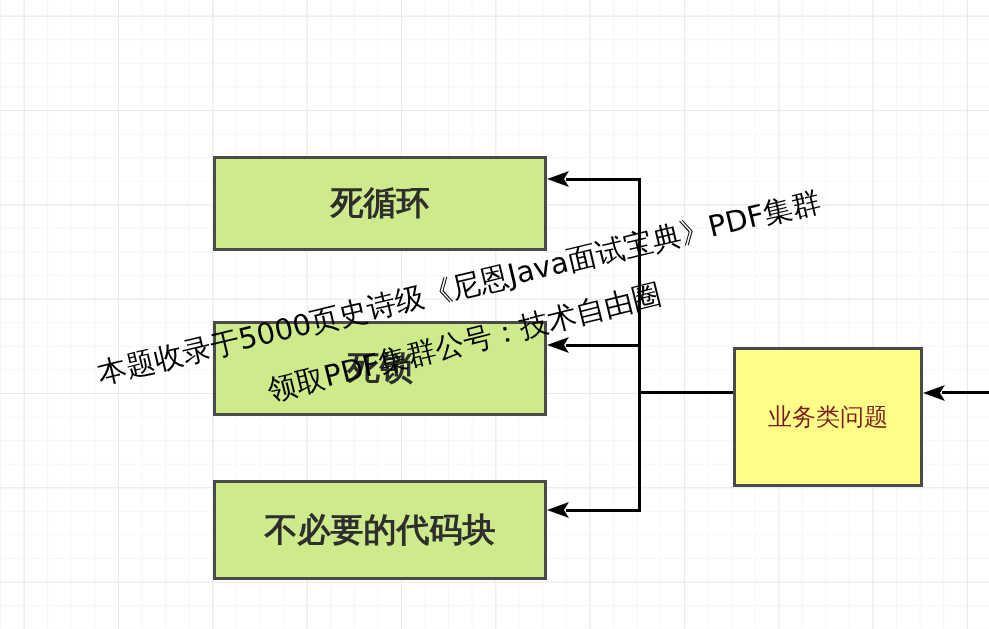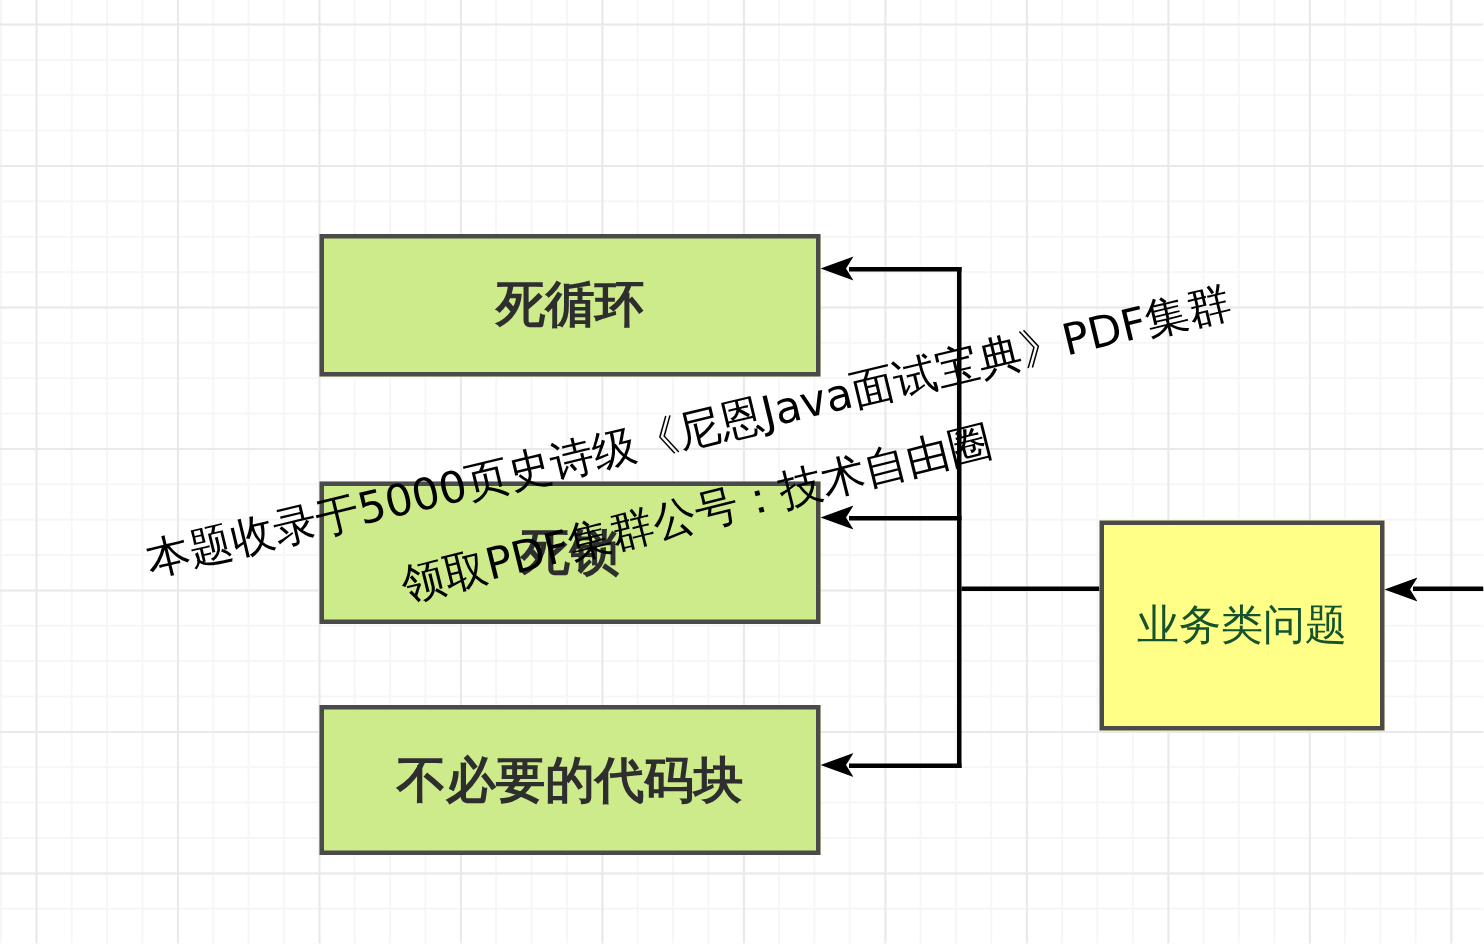--- a/index.html
+++ b/index.html
@@ -40,22 +40,22 @@
   }
   .node.green {
     background: #cdeb8b;
     font-weight: bold;
     font-size: 33px;
     color: #2e2e2e;
   }
   .node.yellow {
     background: #ffff88;
     font-weight: normal;
-    font-size: 28px;
-    color: #14532d;
+    font-size: 24px;
+    color: #7f1d1d;
   }
 
   .edge {
     position: absolute;
     background: #000000;
     z-index: 1;
   }
   .edge.h { height: 3px; }
   .edge.v { width: 3px; }
 
@@ -116,21 +116,21 @@
   </svg>
 
   <div class="node green" style="left:213px; top:132px; width:334px; height:95px;">
     <span>死循环</span>
   </div>
 
   <div class="node green" style="left:213px; top:297px; width:334px; height:95px;">
     <span>死锁</span>
   </div>
 
-  <div class="node green" style="left:213px; top:446px; width:334px; height:100px;text-align:right;">
+  <div class="node green" style="left:213px; top:456px; width:334px; height:100px;text-align:right;">
     <span>不必要的代码块</span>
   </div>
 
   <div class="node yellow" style="left:733px; top:323px; width:190px; height:140px;">
     <span>业务类问题</span>
   </div>
 
   <div class="watermark line1">本题收录于5000页史诗级《尼恩Java面试宝典》PDF集群</div>
   <div class="watermark line2">领取PDF集群公号：技术自由圈</div>
 

